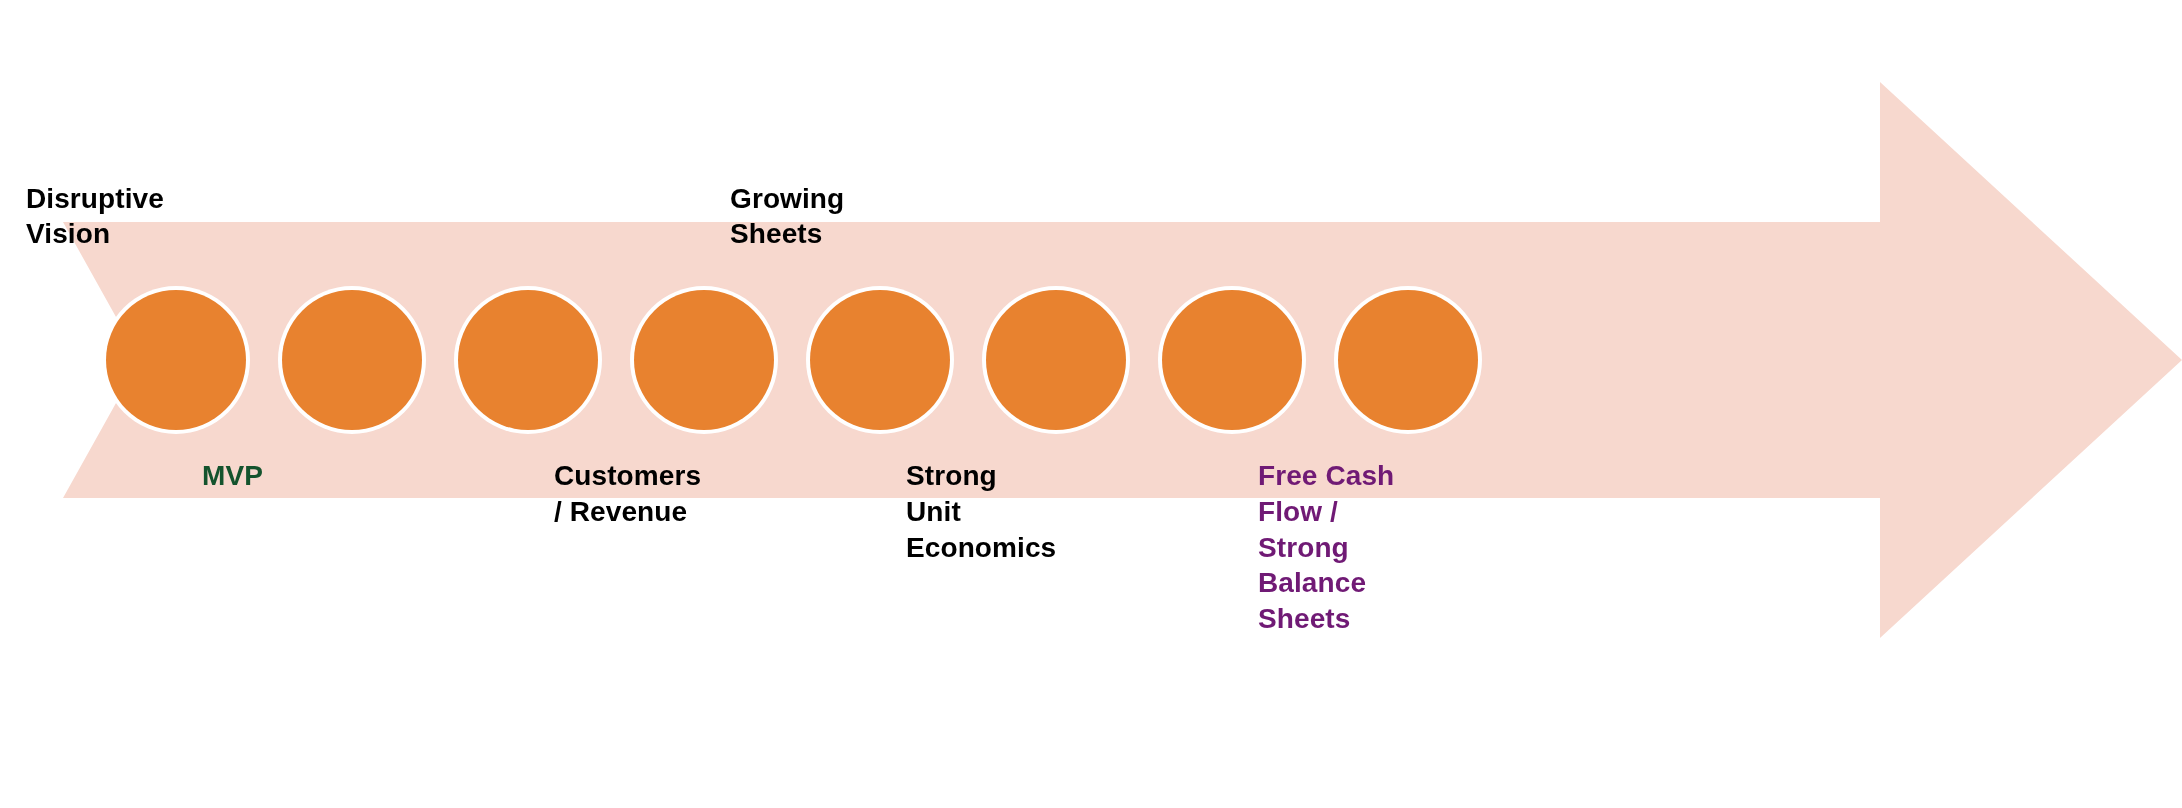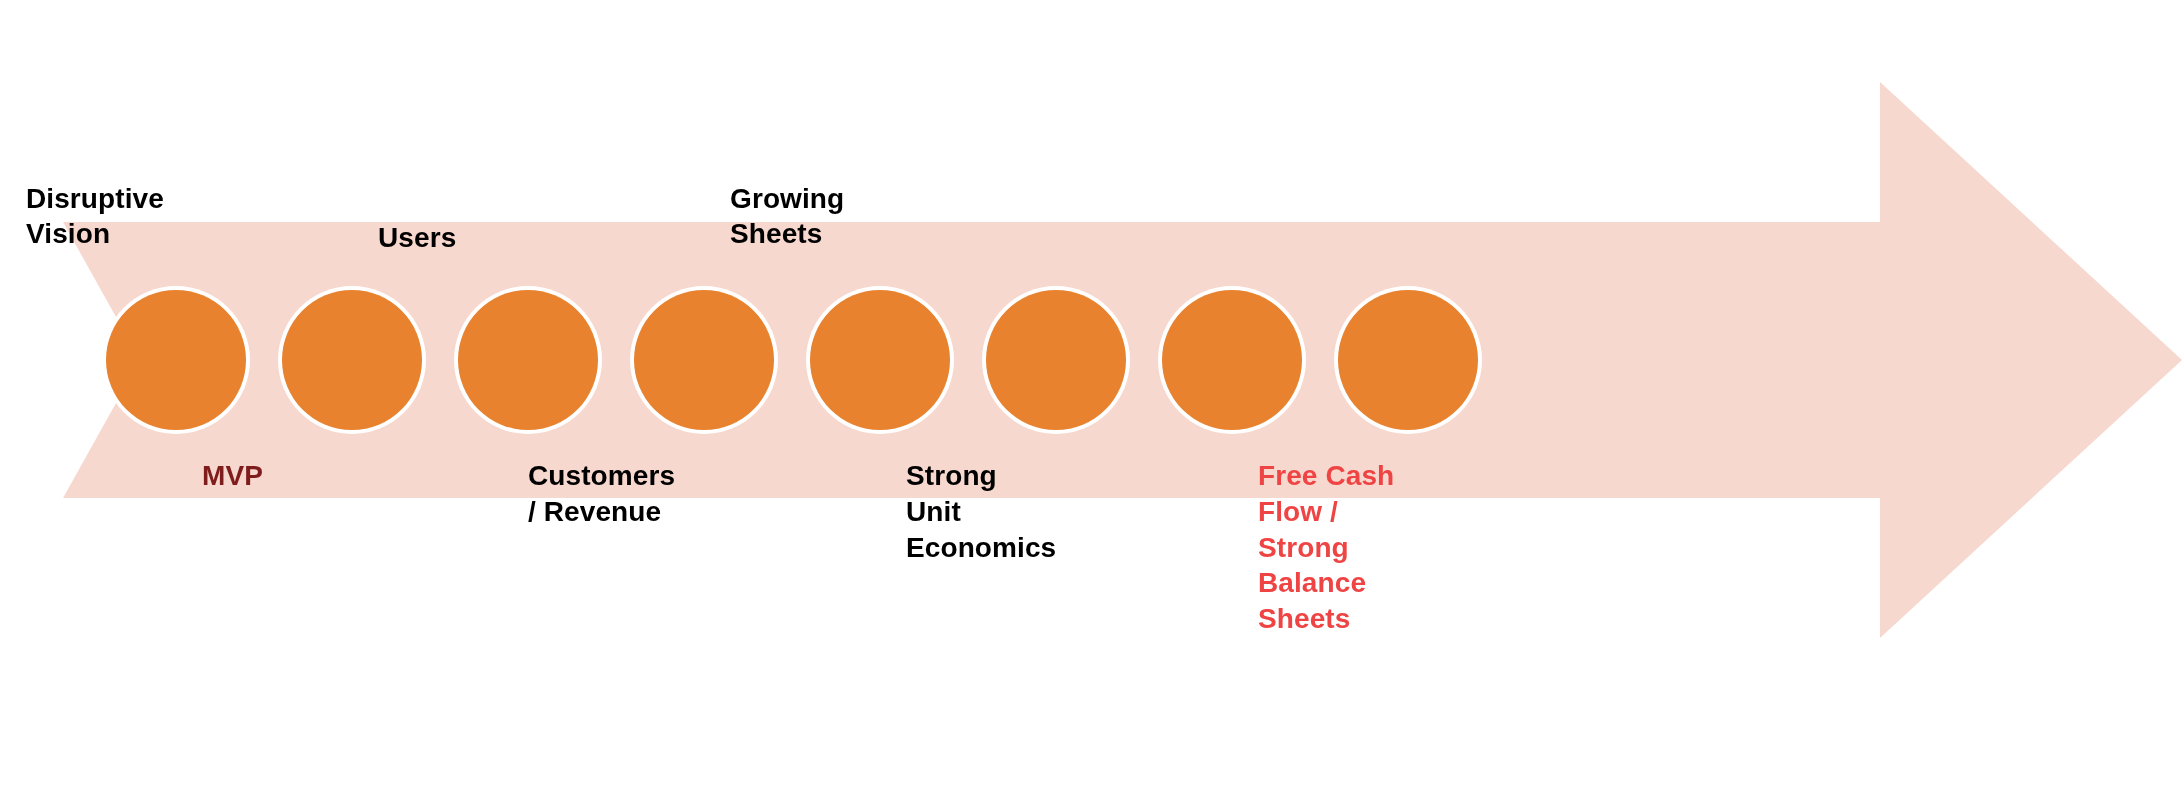--- a/index.html
+++ b/index.html
@@ -67,41 +67,40 @@
     </svg>
   </div>
 
   <div class="node-layer">
 
     <div class="node" style="left: 106px; top: 290px; width: 140px; height: 140px; background: rgb(232, 130, 47); box-shadow: rgb(255, 255, 255) 0px 0px 0px 4px;"></div>
     <div class="label label-top" style="left: 26px; top: 180.64px; width: 300px; color: rgb(0, 0, 0);">Disruptive
 Vision</div>
 
     <div class="node" style="left: 282px; top: 290px; width: 140px; height: 140px; background: rgb(232, 130, 47); box-shadow: rgb(255, 255, 255) 0px 0px 0px 4px;"></div>
-    <div class="label label-bottom" style="left: 202px; top: 458px; width: 300px; color: #7f1d1d;">MVP</div>
+    <div class="label label-bottom" style="left: 202px; top: 458px; width: 300px; color: #14532d;">MVP</div>
 
     <div class="node" style="left: 458px; top: 290px; width: 140px; height: 140px; background: rgb(232, 130, 47); box-shadow: rgb(255, 255, 255) 0px 0px 0px 4px;"></div>
-    <div class="label label-top" style="left: 378px; top: 220.32px; width: 300px; color: rgb(0, 0, 0);">Users</div>
 
     <div class="node" style="left: 634px; top: 290px; width: 140px; height: 140px; background: rgb(232, 130, 47); box-shadow: rgb(255, 255, 255) 0px 0px 0px 4px;"></div>
-    <div class="label label-bottom" style="left: 528px; top: 458px; width: 300px; color: rgb(0, 0, 0);">Customers
+    <div class="label label-bottom" style="left: 554px; top: 458px; width: 300px; color: rgb(0, 0, 0);">Customers
 / Revenue</div>
 
     <div class="node" style="left: 810px; top: 290px; width: 140px; height: 140px; background: rgb(232, 130, 47); box-shadow: rgb(255, 255, 255) 0px 0px 0px 4px;"></div>
     <div class="label label-top" style="left: 730px; top: 180.64px; width: 300px; color: rgb(0, 0, 0);">Growing
 Sheets</div>
 
     <div class="node" style="left: 986px; top: 290px; width: 140px; height: 140px; background: rgb(232, 130, 47); box-shadow: rgb(255, 255, 255) 0px 0px 0px 4px;"></div>
     <div class="label label-bottom" style="left: 906px; top: 458px; width: 300px; color: rgb(0, 0, 0);">Strong
 Unit
 Economics</div>
 
     <div class="node" style="left: 1162px; top: 290px; width: 140px; height: 140px; background: rgb(232, 130, 47); box-shadow: rgb(255, 255, 255) 0px 0px 0px 4px;"></div>
 
     <div class="node" style="left: 1338px; top: 290px; width: 140px; height: 140px; background: rgb(232, 130, 47); box-shadow: rgb(255, 255, 255) 0px 0px 0px 4px;"></div>
-    <div class="label label-bottom" style="left: 1258px; top: 458px; width: 300px; color: #ef4444;">Free Cash
+    <div class="label label-bottom" style="left: 1258px; top: 458px; width: 300px; color: #701a75;">Free Cash
 Flow /
 Strong
 Balance
 Sheets</div>
 
   </div>
 </div>
 
 </body></html>

